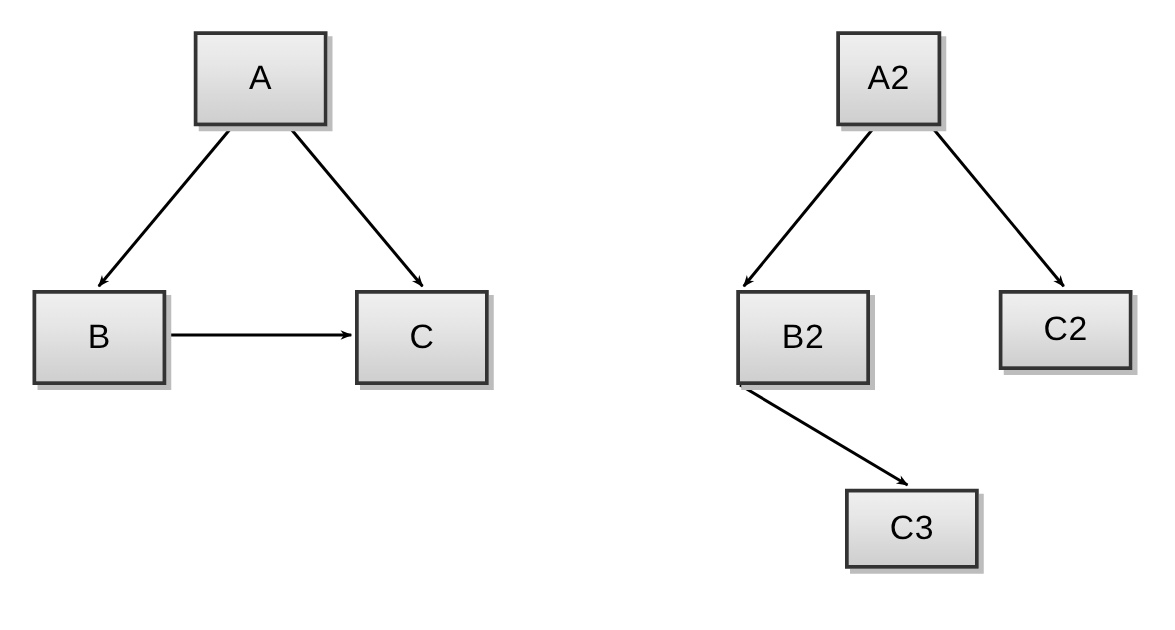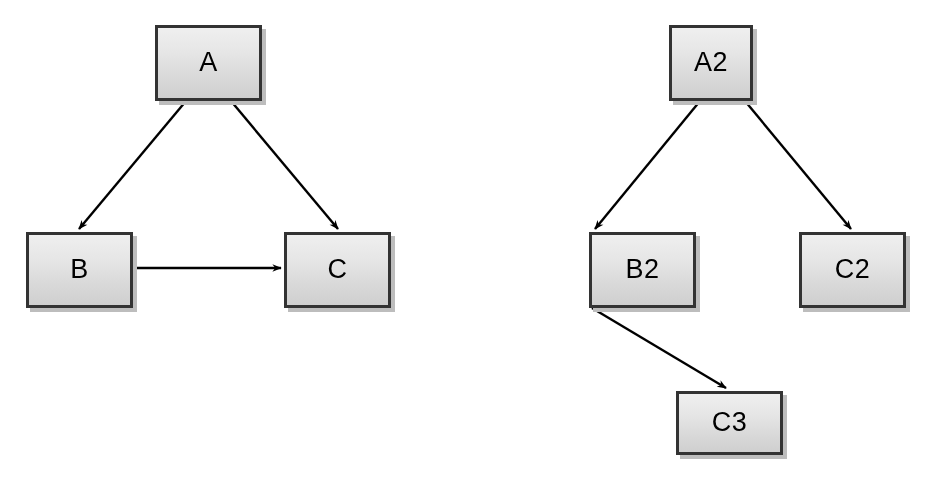--- a/index.html
+++ b/index.html
@@ -78,21 +78,21 @@
       </div>
       <div class="node" style="left: 284px; top: 232px; width: 107px; height: 76px;">
         <span class="node-label">C</span>
       </div>
       <div class="node" style="left: 669px; top: 25px; width: 84px; height: 76px;">
         <span class="node-label">A2</span>
       </div>
       <div class="node" style="left: 542px; top: 232px; width: 107px; height: 76px; margin-left: 47px;">
         <span class="node-label">B2</span>
       </div>
-      <div class="node" style="left: 799px; top: 232px; width: 107px; height: 76px;">
+      <div class="node" style="left: 799px; top: 232px; width: 107px; height: 64px;">
         <span class="node-label">C2</span>
       </div>
       <div class="node" style="left: 676px; top: 391px; width: 107px; height: 64px;">
         <span class="node-label">C3</span>
       </div>
     </div>
 
 </div>
 
 </body></html>

